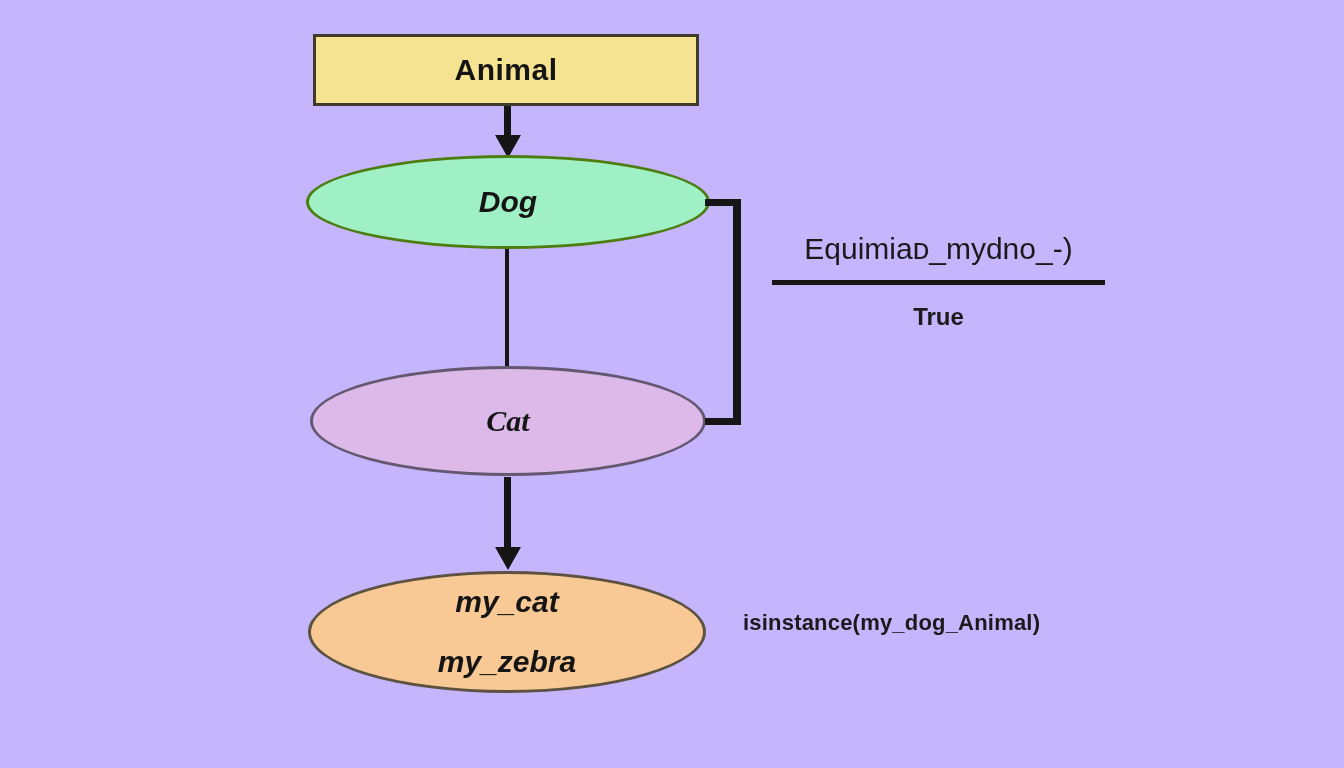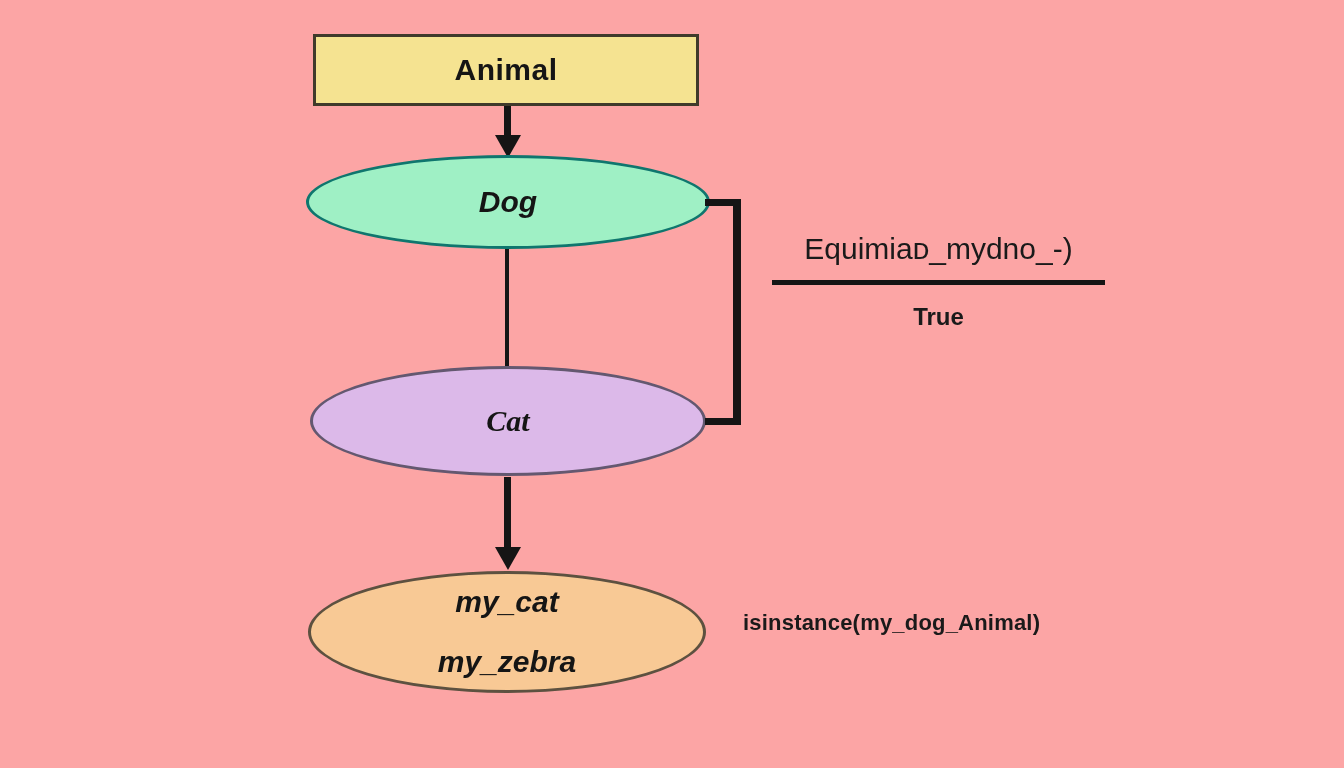--- a/index.html
+++ b/index.html
@@ -1,20 +1,20 @@
 <!DOCTYPE html>
 <html><head>
 <meta charset="utf-8">
 <style>
   html,body{margin:0;padding:0;}
   body{font-family:"Liberation Sans", sans-serif; background:#9a9a9a;}
   .canvas{
     position:relative;
     width:1344px; height:768px;
-    background:#fca5a5;
+    background:#c4b5fd;
     overflow:hidden;
   }
   
   .node{
     position:absolute;
     display:flex; flex-direction:column;
     align-items:center; justify-content:center;
     color:#151515;
     box-sizing:border-box;
     text-align:center;
@@ -22,21 +22,21 @@
   .node-rect{
     left:313px; top:34px; width:386px; height:72px;
     border:3px solid #403a2b;
     font-weight:bold; font-size:30px; letter-spacing:.5px;
   }
   .node-ellipse{
     border-radius:50%;
     font-weight:bold; font-style:italic; font-size:30px;
     line-height:40px;
   }
-  .node-dog{ left:306px; top:155px; width:404px; height:94px; border:3px solid #0f766e;}
+  .node-dog{ left:306px; top:155px; width:404px; height:94px; border:3px solid #4d7c0f;}
   .node-cat{ left:310px; top:366px; width:396px; height:110px; border:3px solid #645870;}
   .node-instances{ left:308px; top:571px; width:398px; height:122px; border:3px solid #5d5140;gap:20px;}
 
   
   .shaft{ position:absolute; background:#151515;}
   .shaft-1{ left:504px; top:106px; width:7px; height:33px;}
   .shaft-2{ left:505px; top:249px; width:4px; height:119px;}
   .shaft-3{ left:504px; top:477px; width:7px; height:72px;}
   .arrowhead{
     position:absolute; width:0; height:0;

